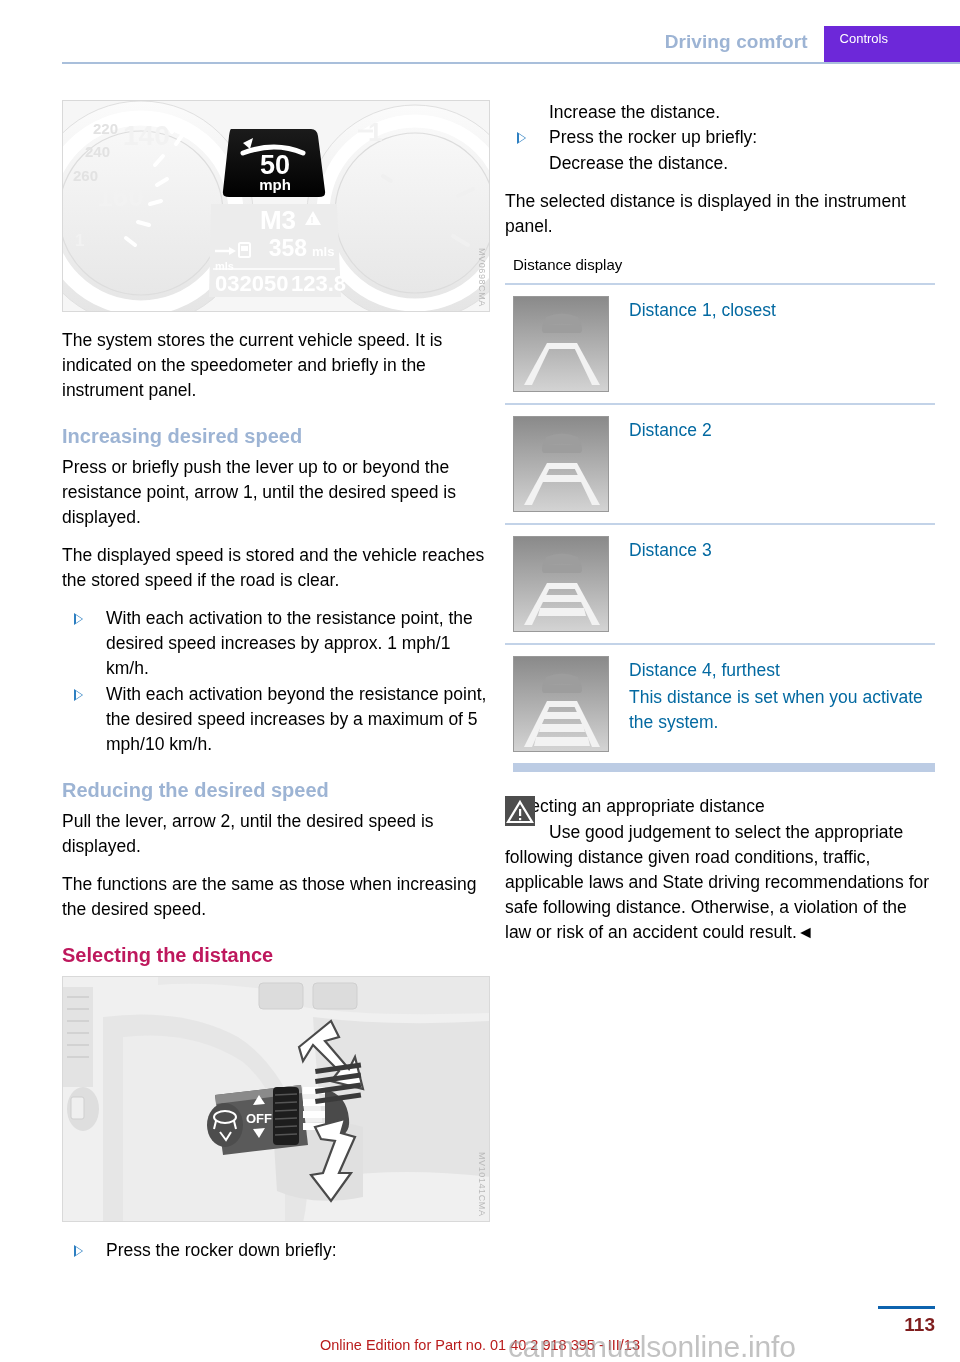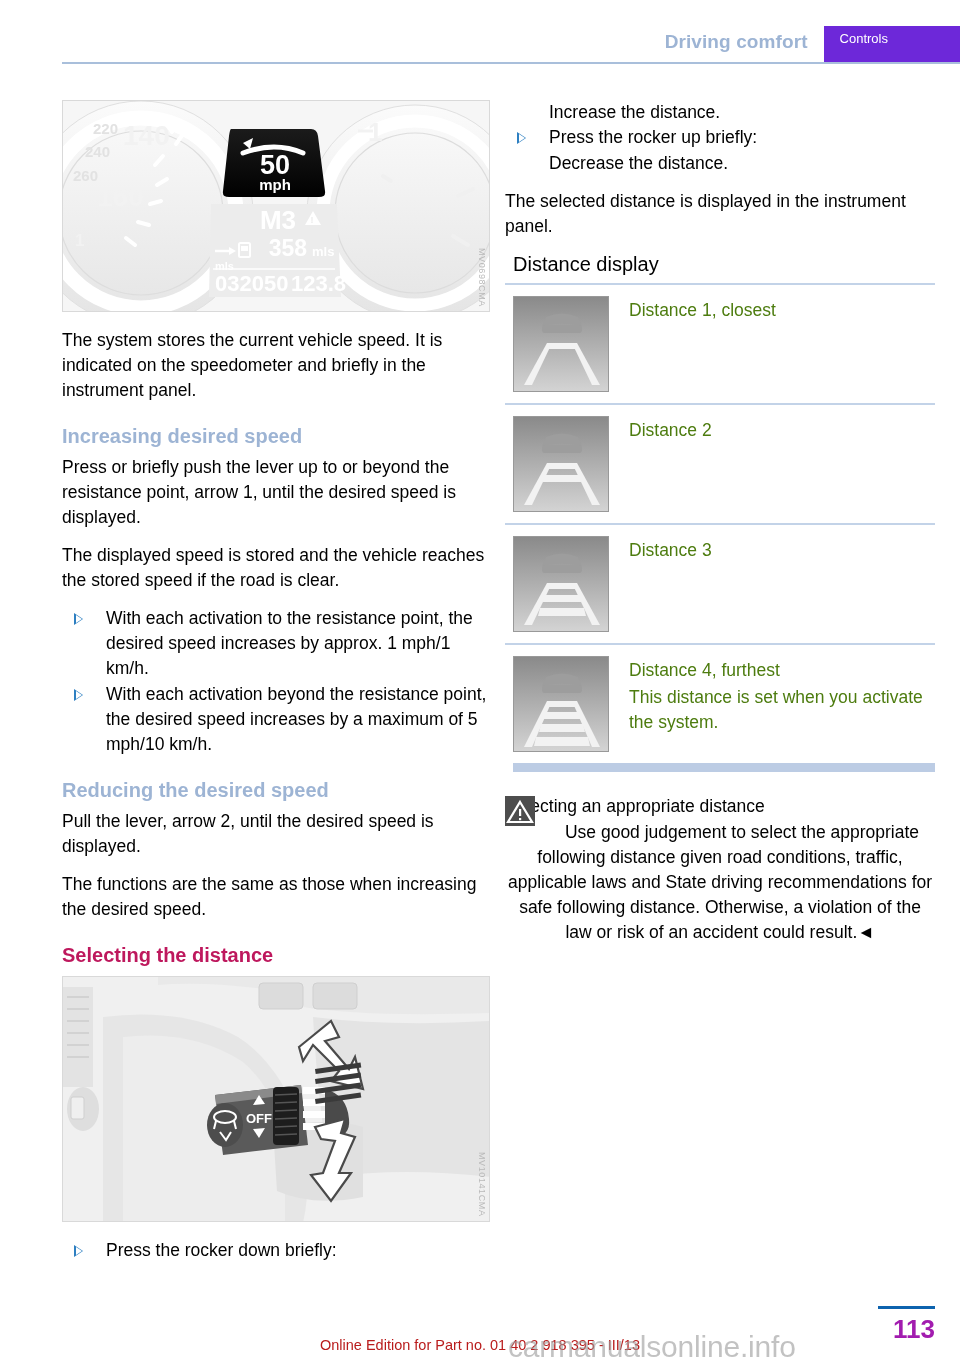--- a/index.html
+++ b/index.html
@@ -122,21 +122,21 @@
     letter-spacing: .6px;
     color: #b9b9b9;
     writing-mode: vertical-rl;
     font-family: "Liberation Sans", sans-serif;
   }
   #cluster-fig { width: 428px; height: 212px; }
   #lever-fig   { width: 428px; height: 246px; }
 
   
   .dist-caption {
-    font-size: 20px;
+    font-size: 15px;
     line-height: 25px;
     padding-left: 8px;
     margin-top: 10px;
     margin-bottom: 6px;
   }
   .dist-table { width: 100%; }
   .dist-row {
     display: flex;
     align-items: flex-start;
     border-top: 2px solid #c3d3e8;
@@ -149,21 +149,21 @@
     flex: 0 0 96px;
     border: 1px solid #999;
     position: relative;
     overflow: hidden;
     background: linear-gradient(#8d8d8d, #d9d9d9 55%, #c9c9c9);
   }
   .dist-row .labels { padding-left: 20px; padding-top: 2px; }
   .dist-row .labels .t {
     font-size: 17.5px;
     line-height: 25px;
-    color: #4d7c0f;
+    color: #0369a1;
     margin-bottom: 2px;
   }
   .table-end-bar {
     height: 9px;
     background: #bcccE4;
     margin-top: 0;
     margin-left: 8px;
   }
 
   
@@ -180,36 +180,35 @@
   .warn-icon svg { display: block; }
   .warn-title {
     font-size: 17.5px;
     line-height: 25px;
     margin-bottom: 1px;
   }
   .warn-body {
     font-size: 17.5px;
     line-height: 25px;
     text-indent: 44px;
-    text-align: center;
   }
 
   
   .footer-rule {
     position: absolute;
     left: 878px; top: 1306px;
     width: 57px; height: 3px;
     background: #0d63ae;
   }
   .page-no {
     position: absolute;
     right: 25px; top: 1314px;
-    font-size: 26px;
+    font-size: 19px;
     font-weight: bold;
-    color: #a21caf;
+    color: #7f1d1d;
   }
   .footer-text {
     position: absolute;
     left: 0; right: 0; top: 1337px;
     text-align: center;
     font-size: 14.5px;
     color: #b91c1c;
   }
   .watermark {
     position: absolute;

